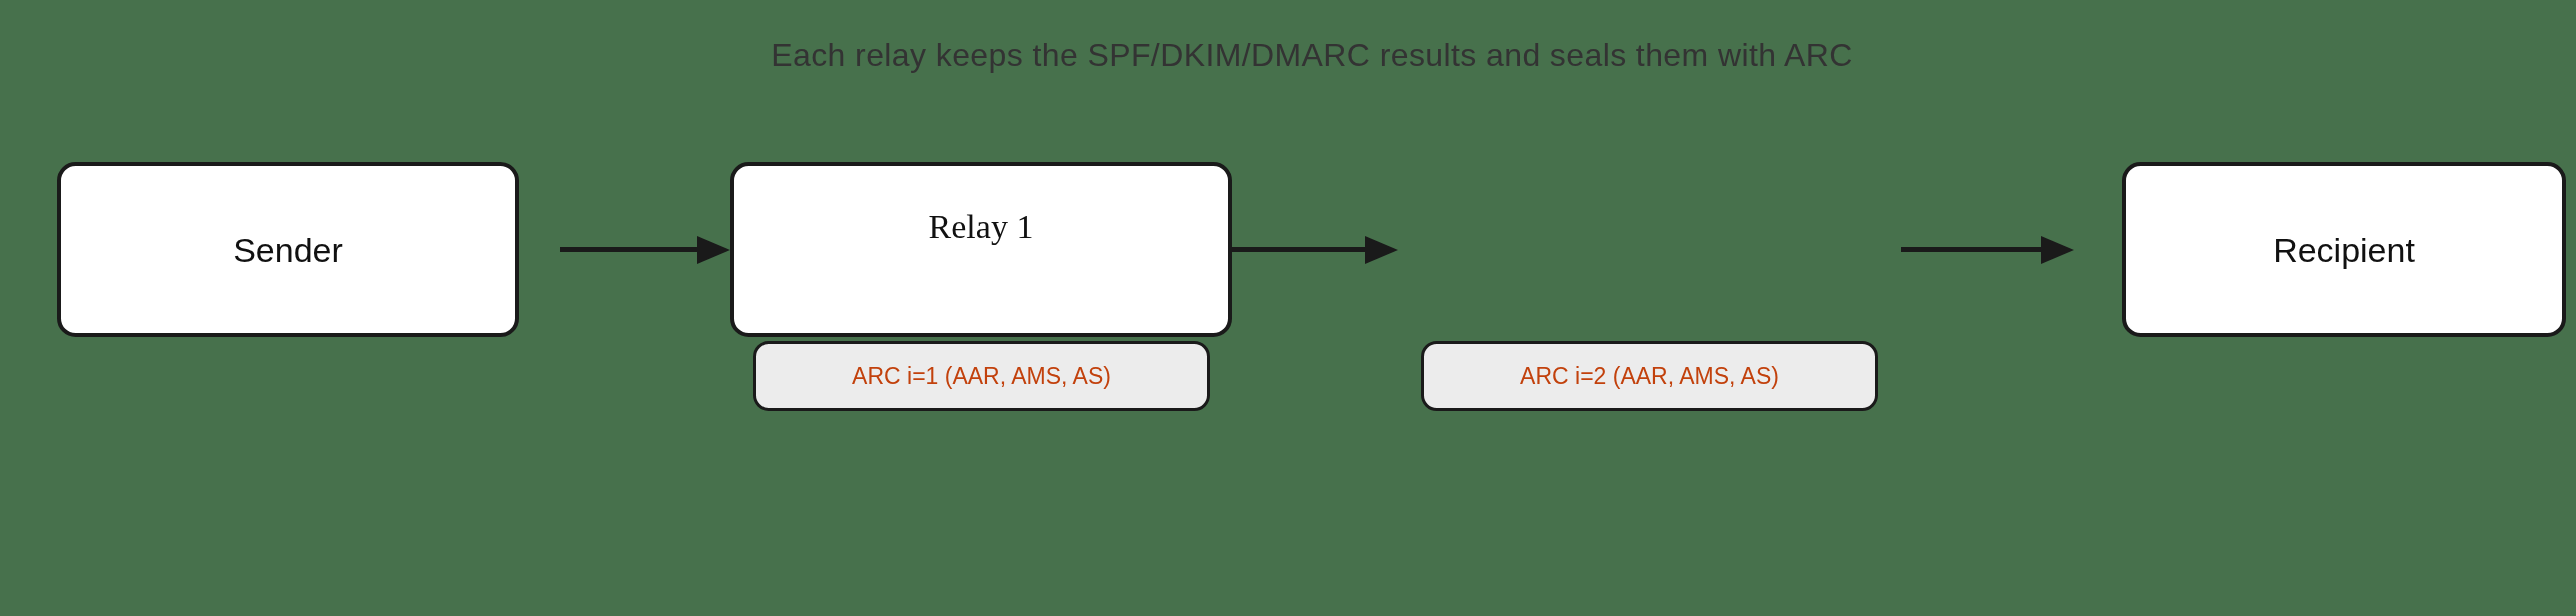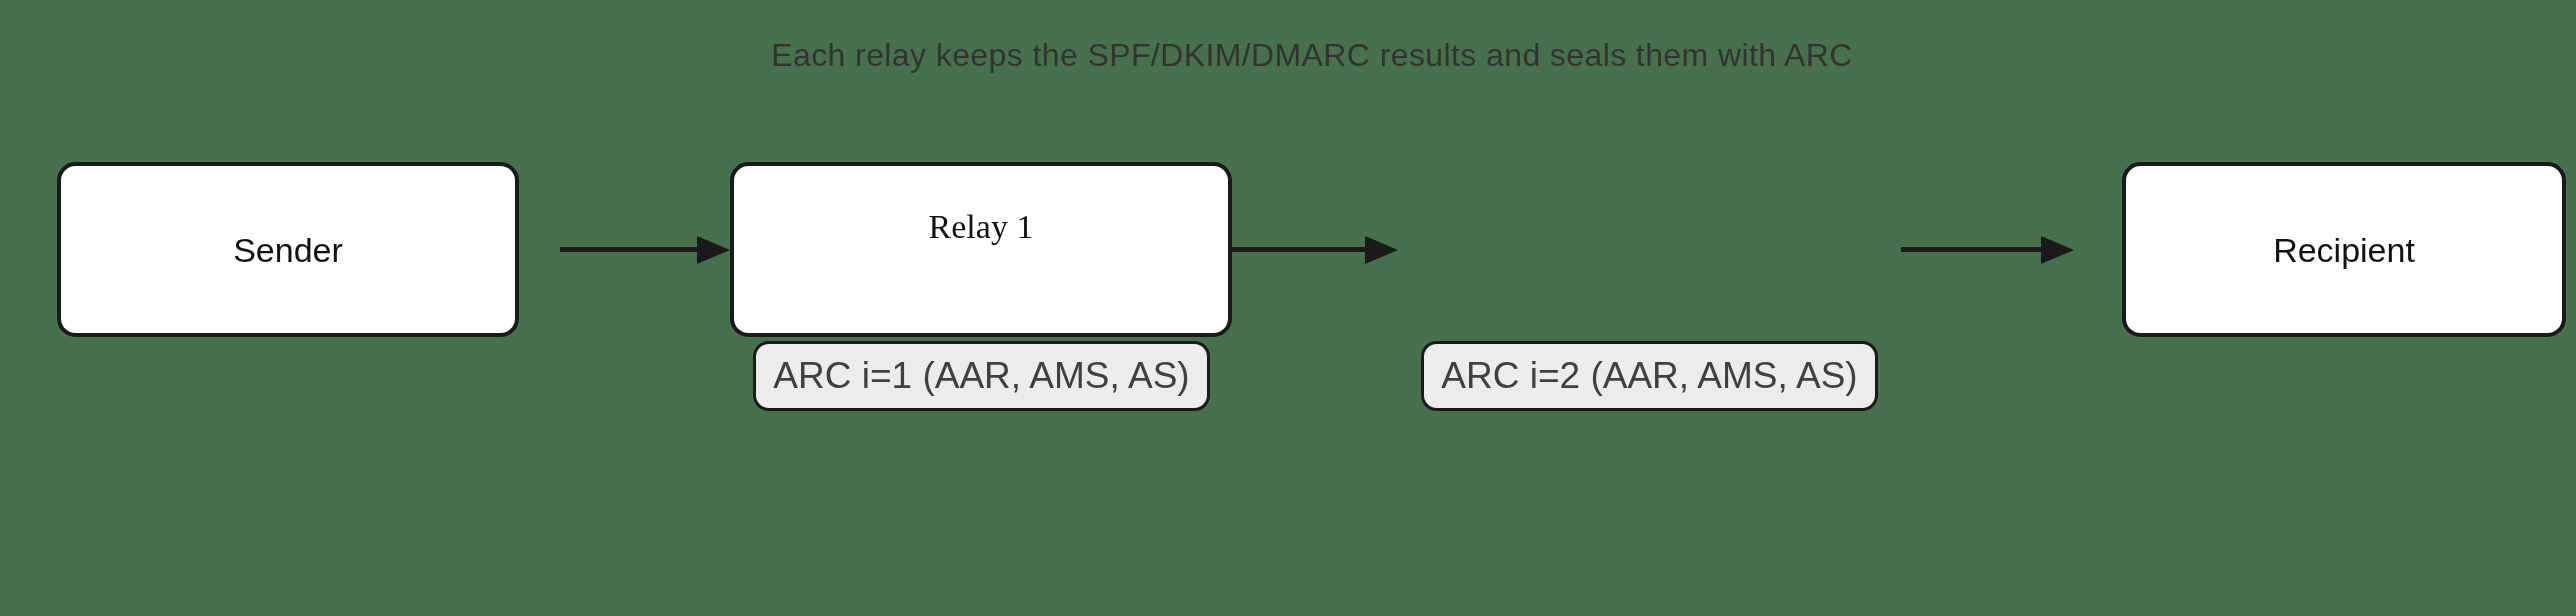--- a/index.html
+++ b/index.html
@@ -93,23 +93,23 @@
     height: 70px;
     background: #ececec;
     border: 3.6px solid #1a1a1a;
     border-radius: 15.7px;
     box-sizing: border-box;
     display: flex;
     align-items: center;
     justify-content: center;
   }
   .arc-seal .arc-seal-label {
-    font-size: 37px;
+    font-size: 23px;
     line-height: 34px;
-    color: #404040;
+    color: #c2410c;
     white-space: nowrap;
   }
   .arc-seal-1 { left: 753px; width: 457px; }
   .arc-seal-2 { left: 1421px; width: 457px; }
 </style>
 </head>
 <body>
 
 <div class="canvas">
 

